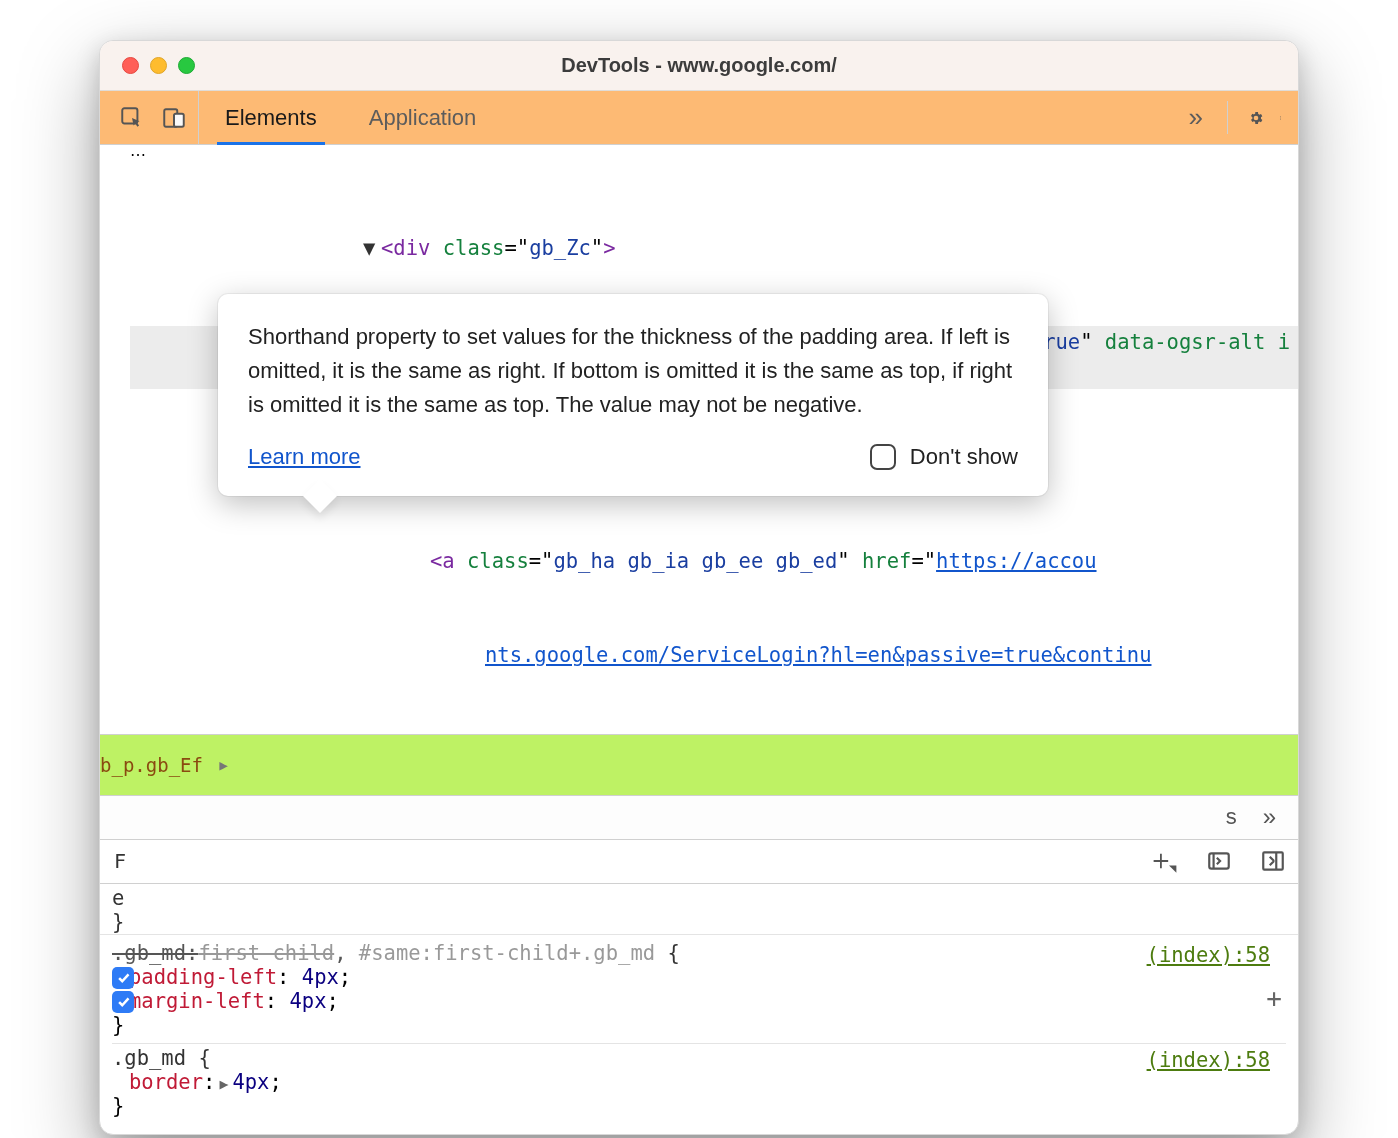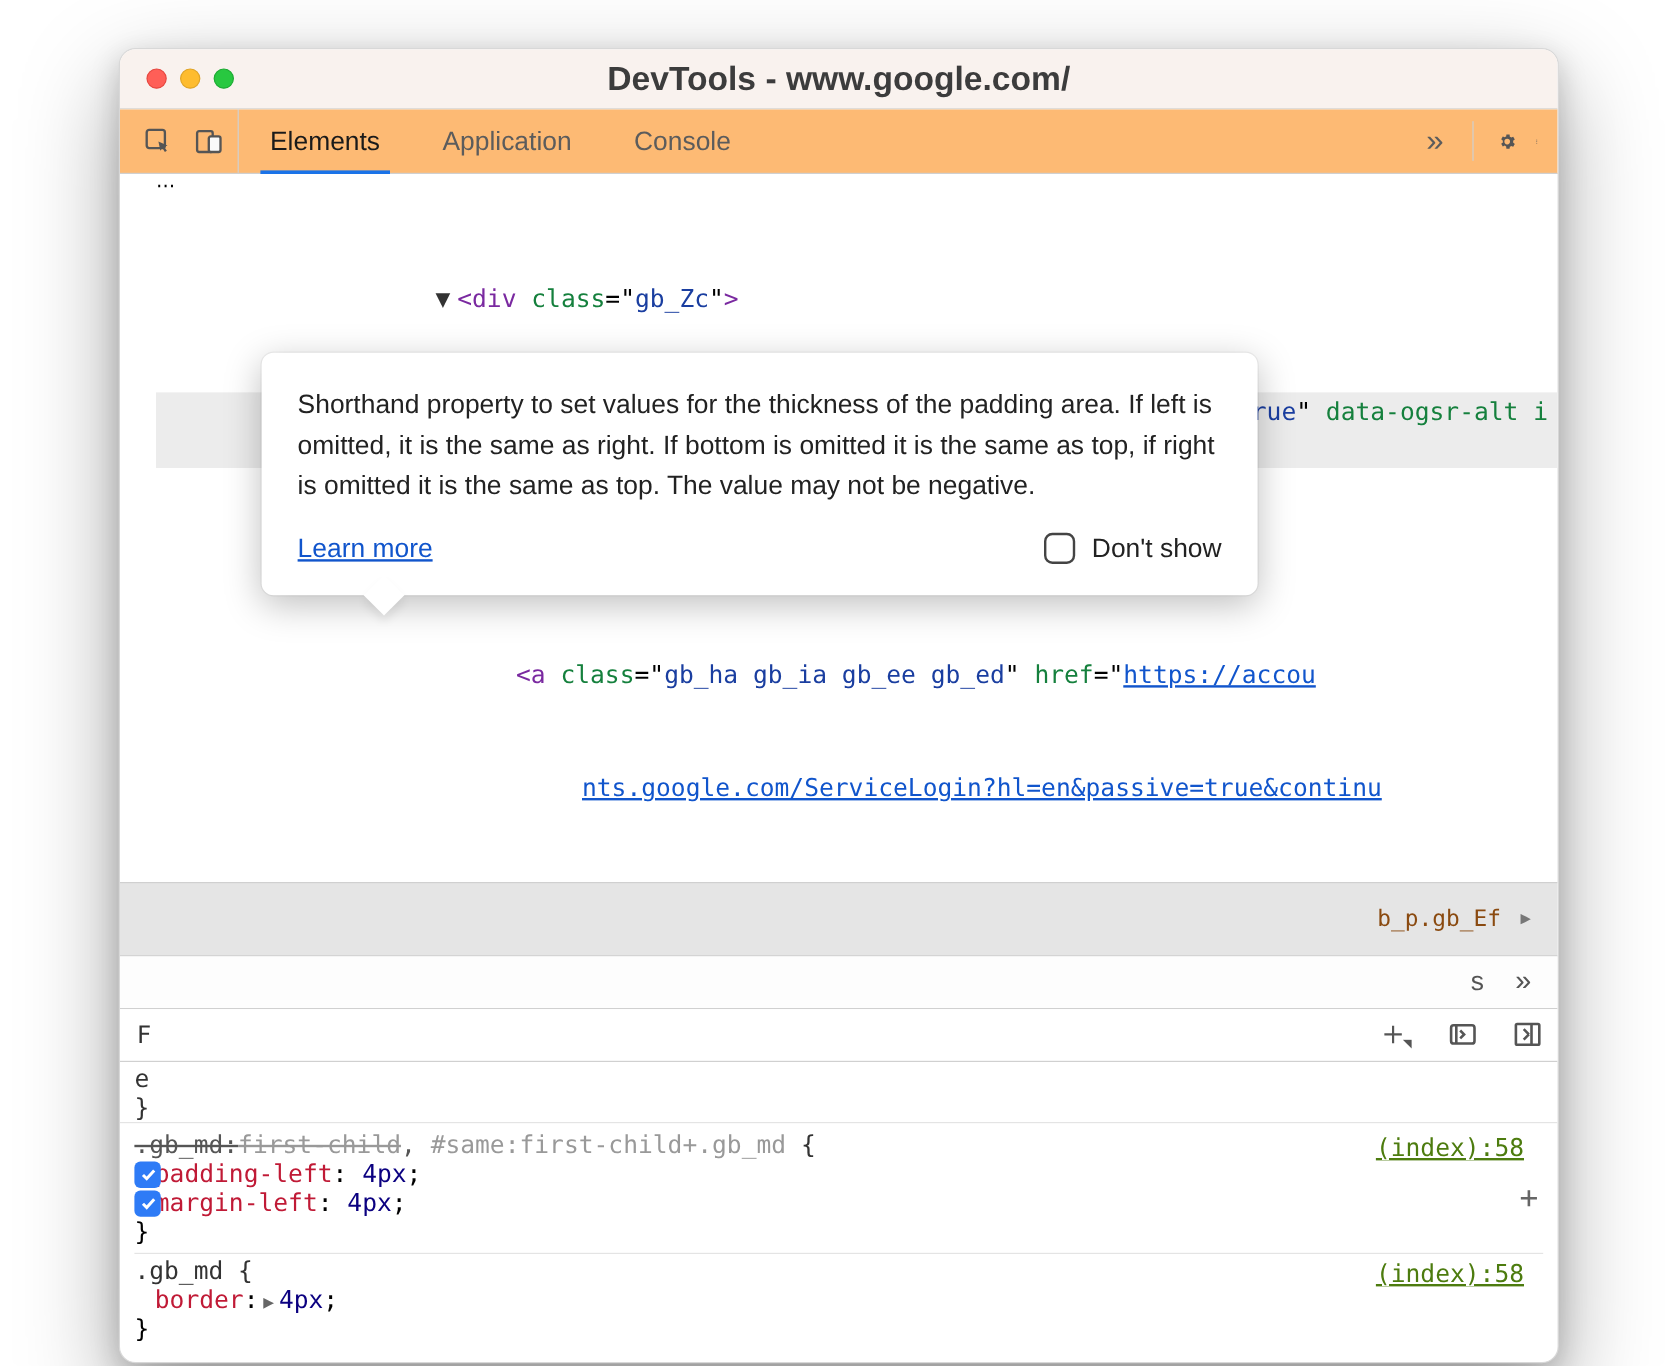--- a/index.html
+++ b/index.html
@@ -36,21 +36,21 @@
     padding-left: 22px;
   }
   .dot { width: 17px; height: 17px; border-radius: 50%; }
   .dot.red { background: #ff5f57; border:1px solid #e64840;}
   .dot.yellow { background: #febc2e; border:1px solid #e0a528;}
   .dot.green { background: #28c840; border:1px solid #1eab34;}
   .title {
     position: absolute;
     left: 0; right: 0;
     text-align: center;
-    font-size: 28px;
+    font-size: 20px;
     font-weight: 600;
     color: #3c3c3c;
     pointer-events: none;
   }
   
   .toolbar {
     height: 54px;
     display: flex;
     align-items: center;
     border-bottom: 1px solid #d0d0d0;
@@ -110,26 +110,26 @@
   .pill {
     display:inline-flex; align-items:center; justify-content:center;
     background:#e7e7e7; border:1px solid #c8c8c8; border-radius:10px;
     font-size:14px; padding:0 6px; color:#555; vertical-align:2px;
   }
   
   .crumb {
     border-top:1px solid #d0d0d0;
     border-bottom:1px solid #d0d0d0;
     height:62px;
-    display:flex; align-items:center; justify-content:flex-end;
+    display:flex; align-items:center; 
     font-family: "SF Mono", Menlo, monospace;
     font-size:19px;
     color:#8a4a10;
     padding-right:6px;
-    background:#e5e5e5;
+    background:#bef264;
   }
   .crumb .ar { color:#777; padding:0 14px; font-size:22px;}
   
   .subrow {
     height:44px; border-bottom:1px solid #d0d0d0;
     display:flex; align-items:center; justify-content:flex-end;
     padding-right:8px; gap:6px; color:#555; font-size:22px;
     background:#fdfdfd;
   }
   .subrow .s-item { padding:0 6px; color:#555;}
@@ -231,21 +231,20 @@
       <div class="tb-icon">
         <svg viewBox="0 0 24 24" width="26" height="26" fill="none" stroke="#555" stroke-width="1.8">
           <rect x="3" y="4" width="12" height="16" rx="1.5"></rect>
           <rect x="12" y="8" width="9" height="12" rx="1.5" fill="#fafafa"></rect>
         </svg>
       </div>
     </div>
     <div class="tabs">
       <div class="tab active">Elements</div>
       <div class="tab">Application</div>
-      <div class="tab">Console</div>
     </div>
     <div class="tb-right">
       <div class="chev">»</div>
       <div class="tb-div"></div>
       <div class="tb-icon" style="padding:0 6px;">
         <svg viewBox="0 0 24 24" width="26" height="26" fill="#555">
           <path d="M19.4 13a7.5 7.5 0 0 0 .1-1 7.5 7.5 0 0 0-.1-1l2.1-1.6-2-3.4-2.5 1a7.3 7.3 0 0 0-1.7-1L15 3h-4l-.3 2.6a7.3 7.3 0 0 0-1.7 1l-2.5-1-2 3.4L6.6 11a7.5 7.5 0 0 0 0 2l-2.1 1.6 2 3.4 2.5-1a7.3 7.3 0 0 0 1.7 1L11 21h4l.3-2.6a7.3 7.3 0 0 0 1.7-1l2.5 1 2-3.4Zm-7.4 2.5A3.5 3.5 0 1 1 15.5 12 3.5 3.5 0 0 1 12 15.5Z"></path>
         </svg>
       </div>
       <div class="tb-icon" style="padding:0 14px 0 10px;">

